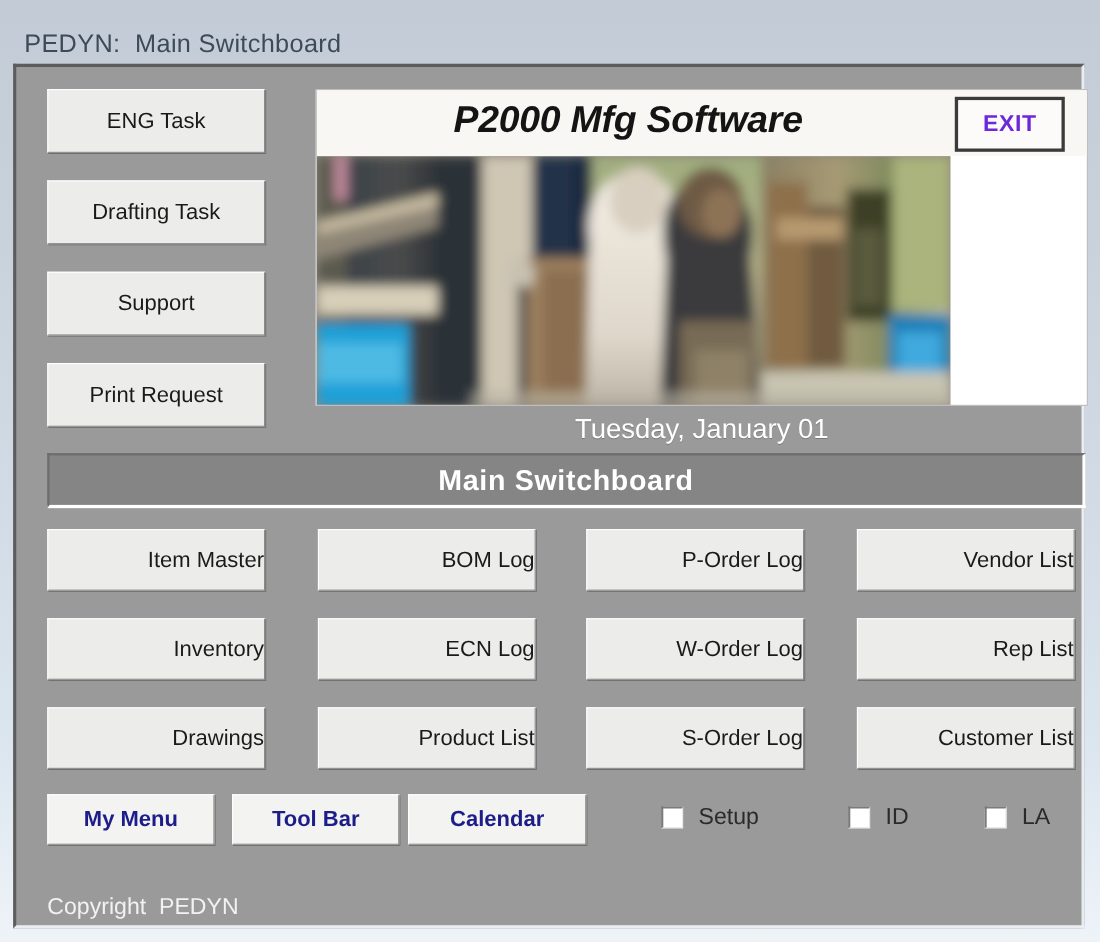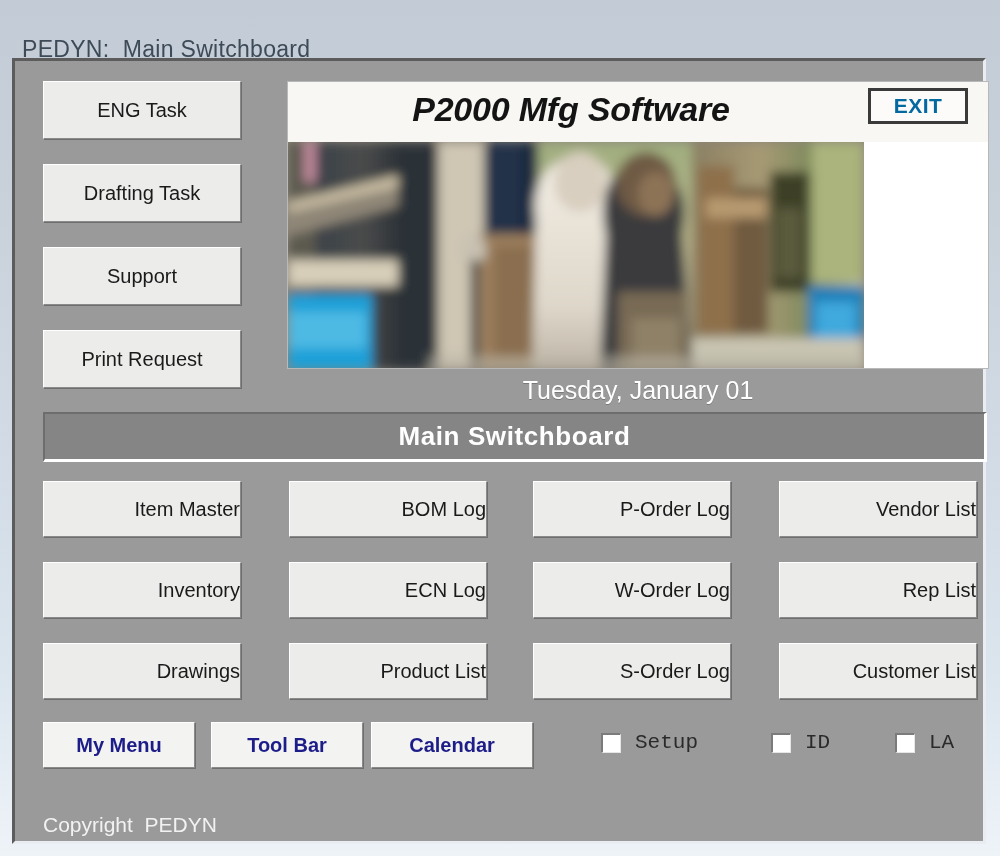--- a/index.html
+++ b/index.html
@@ -18,21 +18,21 @@
   
   #app-window {
     position: relative;
     width: 1000px;
     height: 856px;
     background: linear-gradient(to bottom, #c3ccd6 0%, #c9d2db 25%, #d3dce6 55%, #dbe5ee 78%, #eef3f8 100%);
   }
 
   #window-titlebar {
     position: absolute;
-    left: 0; top: 16px;
+    left: 0; top: 6px;
     width: 1000px;
     height: 68px;
   }
   #window-title-text {
     position: absolute;
     left: 22px;
     top: 20px;
     font-size: 23px;
     color: #3d4a57;
     letter-spacing: 0.3px;
@@ -125,28 +125,28 @@
     font-weight: bold;
     color: #141414;
     letter-spacing: -0.2px;
     white-space: nowrap;
   }
   #exit-button {
     position: absolute;
     left: 580px;
     top: 6px;
     width: 100px;
-    height: 36px;
+    height: 50px;
     background: #fcfbfa;
     border: 3px solid #3a3a3a;
     box-sizing: border-box;
     display: flex;
     align-items: center;
     justify-content: center;
-    color: #0369a1;
+    color: #6d28d9;
     font-size: 21px;
     font-weight: bold;
     letter-spacing: 0.5px;
     cursor: default;
     user-select: none;
   }
 
   
   #header-photo {
     position: absolute;
@@ -216,21 +216,20 @@
     border-right: 1px solid #e6e6e6;
     border-bottom: 1px solid #e6e6e6;
     box-sizing: border-box;
     flex: none;
   }
   .checkbox-label {
     margin-left: 14px;
     font-size: 21px;
     color: #2a2a2a;
     white-space: nowrap;
-    font-family: Liberation Mono, monospace;
   }
 
   
   #copyright-text {
     position: absolute;
     left: 28px;
     top: 752px;
     font-size: 21px;
     color: #f2f2f2;
     white-space: pre;

